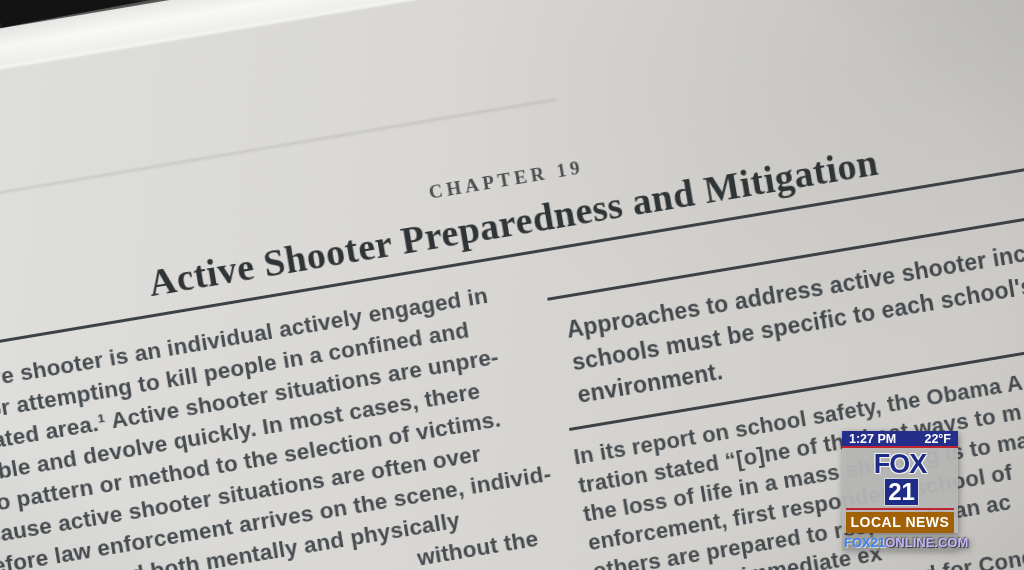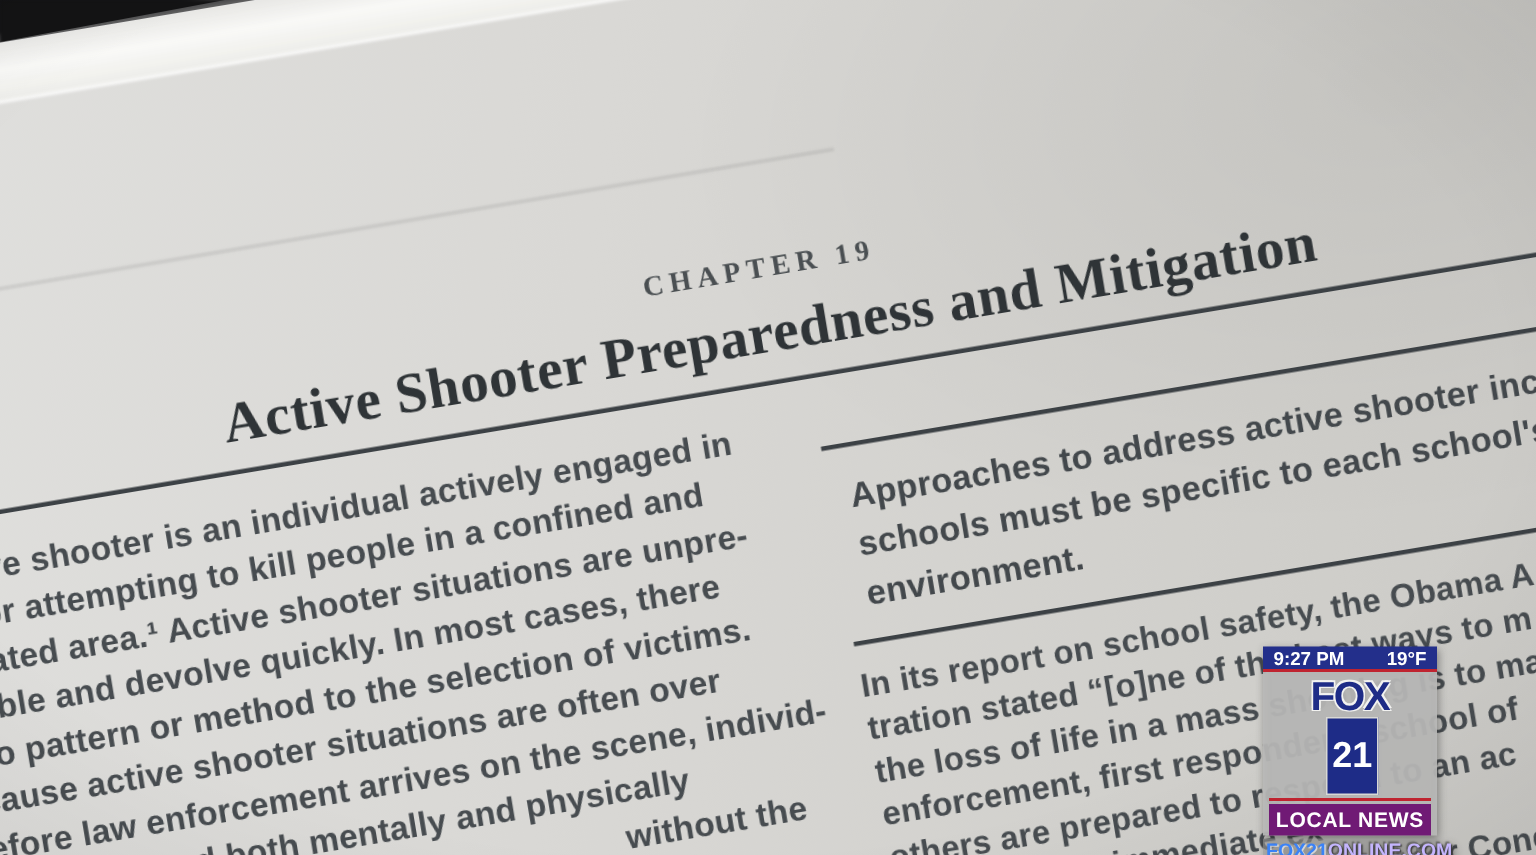--- a/index.html
+++ b/index.html
@@ -81,24 +81,24 @@
   }
   .bug-logo-panel { background:rgba(186,186,184,0.92); padding:2px 4px 0; }
   .bug-fox-row { display:flex; justify-content:center; align-items:center;
     border-bottom:2px solid #bf2430; padding:1px 0 2px;flex-direction:column; }
   .bug-fox {
     font-weight:bold; font-size:27px; line-height:27px; color:#1e2c87; letter-spacing:-1px;
     text-shadow:-1px -1px 0 #f2f2f0, 1px -1px 0 #f2f2f0, -1px 1px 0 #f2f2f0, 1px 1px 0 #f2f2f0;
   }
   .bug-21 {
     margin-left:3px; background:#1e2c87; color:#fff; font-weight:bold;
-    font-size:24px; line-height:26px; padding:12px 3px; border:1px solid #d8d8d4;
+    font-size:24px; line-height:26px; padding:0 3px; border:1px solid #d8d8d4;
   }
   .bug-localnews {
-    background:#701a75; color:#fff; font-weight:bold; font-size:14px;
+    background:#a16207; color:#fff; font-weight:bold; font-size:14px;
     text-align:center; padding:2px 0 3px; margin:2px 0 2px; letter-spacing:0.5px;
   }
   .bug-online {
     background:rgba(160,160,158,0.55); font-weight:bold; font-size:13px;
     text-align:center; padding:0 2px 1px; white-space:nowrap;
   }
   .bug-online .fox { color:#3b82f6; text-shadow:1px 1px 0 rgba(240,240,240,0.7); }
   .bug-online .online { color:#c4b5fd; text-shadow:1px 1px 1px #3a3a3a, -1px -1px 1px rgba(60,60,60,0.6); }
 </style>
 </head>
@@ -143,22 +143,22 @@
   </div>
 </div>
 
 <div class="top-sheet-edge"></div>
 <div class="sheet-crease"></div>
 <div class="dark-corner"></div>
 <div class="vignette"></div>
 
 <div class="bug">
   <div class="bug-time">
-    <span>9:27 PM</span>
-    <span>19°F</span>
+    <span>1:27 PM</span>
+    <span>22°F</span>
   </div>
   <div class="bug-logo-panel">
     <div class="bug-fox-row">
       <span class="bug-fox">FOX</span>
       <span class="bug-21">21</span>
     </div>
     <div class="bug-localnews">LOCAL NEWS</div>
   </div>
   <div class="bug-online">
     <span class="fox">FOX21</span><span class="online">ONLINE.COM</span>

